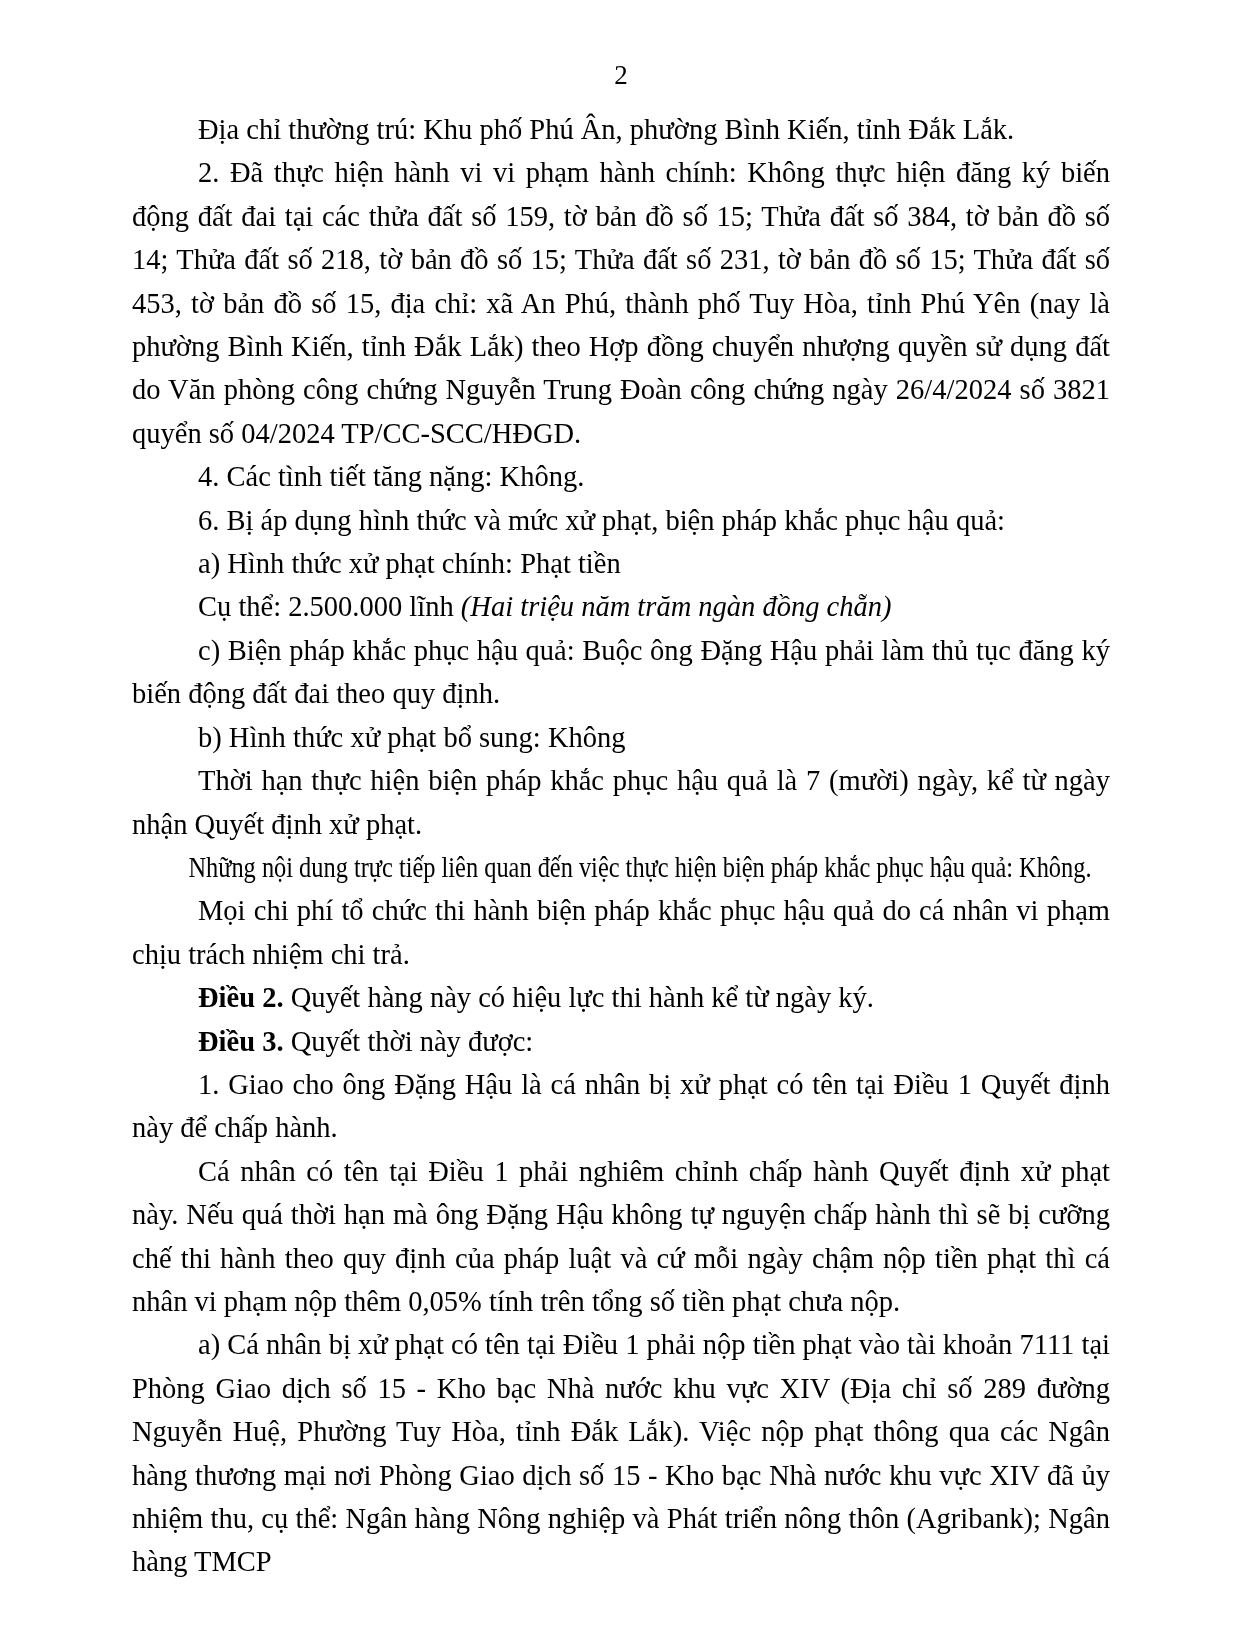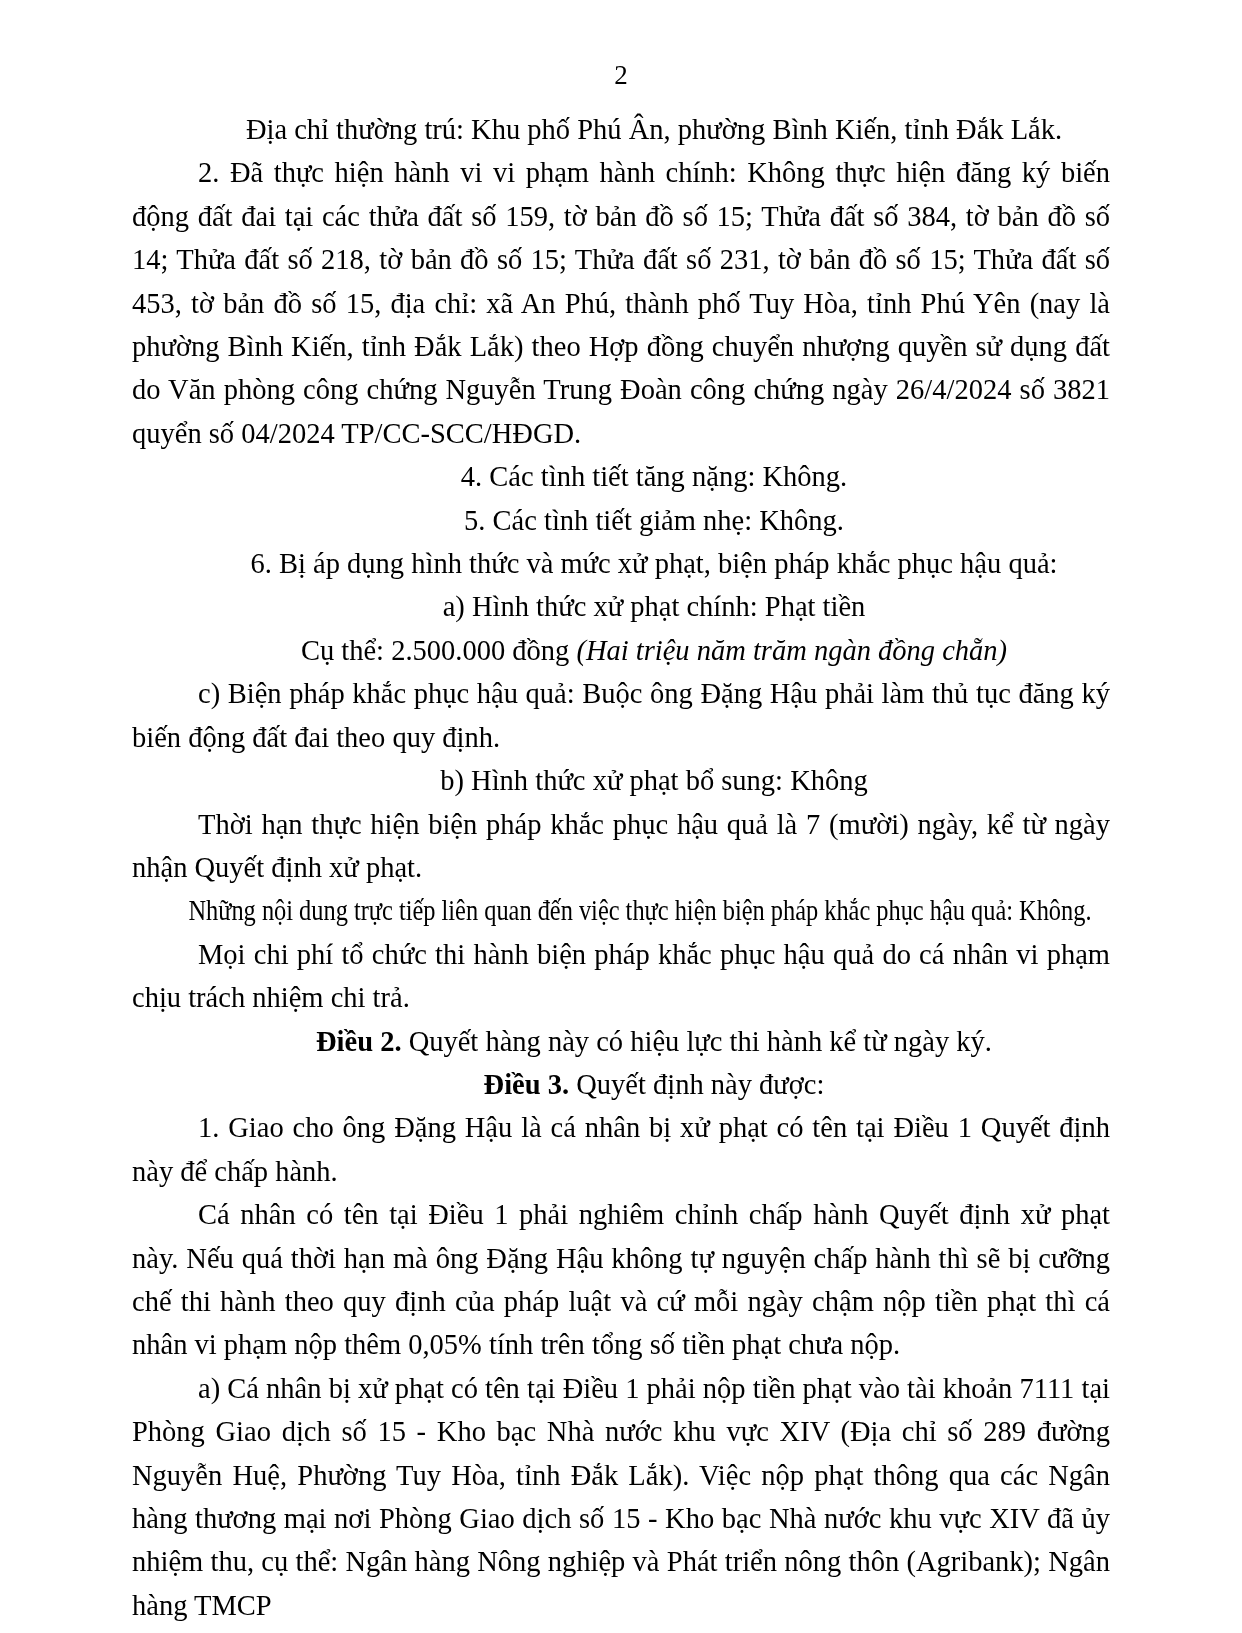--- a/index.html
+++ b/index.html
@@ -38,21 +38,21 @@
     margin: 0 0 0 0;
     font-size: 28.5px;
     line-height: 43.4px;
     text-align: justify;
     text-indent: 66px;
     font-family: "Liberation Serif", "DejaVu Serif", serif;
     -webkit-font-smoothing: antialiased;
   }
   
   p.single {
-    text-align: center;
+    text-align: left;
   }
   
   p.condensed {
     text-align: left;
     transform: scaleX(0.855);
     transform-origin: left center;
     width: 1143px;
     white-space: nowrap;
   }
   b.art {
@@ -72,41 +72,40 @@
 
   <div class="body-text">
 
     <p class="para single">Địa chỉ thường trú: Khu phố Phú Ân, phường Bình Kiến, tỉnh Đắk Lắk.</p>
 
     <p class="para">2. Đã thực hiện hành vi vi phạm hành chính: Không thực hiện đăng ký biến động đất đai tại các thửa đất số 159, tờ bản đồ số 15; Thửa đất số 384, tờ bản đồ số 14; Thửa đất số 218, tờ bản đồ số 15; Thửa đất số 231, tờ bản đồ số 15; Thửa đất số 453, tờ bản đồ số 15, địa chỉ: xã An Phú, thành phố Tuy Hòa, tỉnh Phú Yên (nay là phường Bình Kiến, tỉnh Đắk Lắk) theo Hợp đồng chuyển nhượng quyền sử dụng đất do Văn phòng công chứng Nguyễn Trung Đoàn công chứng ngày 26/4/2024 số 3821 quyển số 04/2024 TP/CC-SCC/HĐGD.</p>
 
 
     <p class="para single">4. Các tình tiết tăng nặng: Không.</p>
 
-    <p class="para single">5. Các tình tiết giảm nhẹ: Không.</p>
 
     <p class="para single">6. Bị áp dụng hình thức và mức xử phạt, biện pháp khắc phục hậu quả:</p>
 
     <p class="para single">a) Hình thức xử phạt chính: Phạt tiền</p>
 
-    <p class="para single"><span>Cụ thể: 2.500.000 đồng </span><i class="amount">(Hai triệu năm trăm ngàn đồng chẵn)</i></p>
+    <p class="para single"><span>Cụ thể: 2.500.000 lĩnh </span><i class="amount">(Hai triệu năm trăm ngàn đồng chẵn)</i></p>
 
     <p class="para">c) Biện pháp khắc phục hậu quả: Buộc ông Đặng Hậu phải làm thủ tục đăng ký biến động đất đai theo quy định.</p>
 
     <p class="para single">b) Hình thức xử phạt bổ sung: Không</p>
 
     <p class="para">Thời hạn thực hiện biện pháp khắc phục hậu quả là 7 (mười) ngày, kể từ ngày nhận Quyết định xử phạt.</p>
 
     <p class="para condensed">Những nội dung trực tiếp liên quan đến việc thực hiện biện pháp khắc phục hậu quả: Không.</p>
 
     <p class="para">Mọi chi phí tổ chức thi hành biện pháp khắc phục hậu quả do cá nhân vi phạm chịu trách nhiệm chi trả.</p>
 
     <p class="para single"><b class="art">Điều 2.</b><span> Quyết hàng này có hiệu lực thi hành kể từ ngày ký.</span></p>
 
-    <p class="para single"><b class="art">Điều 3.</b><span> Quyết định này được:</span></p>
+    <p class="para single"><b class="art">Điều 3.</b><span> Quyết thời này được:</span></p>
 
     <p class="para">1. Giao cho ông Đặng Hậu là cá nhân bị xử phạt có tên tại Điều 1 Quyết định này để chấp hành.</p>
 
     <p class="para">Cá nhân có tên tại Điều 1 phải nghiêm chỉnh chấp hành Quyết định xử phạt này. Nếu quá thời hạn mà ông Đặng Hậu không tự nguyện chấp hành thì sẽ bị cưỡng chế thi hành theo quy định của pháp luật và cứ mỗi ngày chậm nộp tiền phạt thì cá nhân vi phạm nộp thêm 0,05% tính trên tổng số tiền phạt chưa nộp.</p>
 
     <p class="para">a) Cá nhân bị xử phạt có tên tại Điều 1 phải nộp tiền phạt vào tài khoản 7111 tại Phòng Giao dịch số 15 - Kho bạc Nhà nước khu vực XIV (Địa chỉ số 289 đường Nguyễn Huệ, Phường Tuy Hòa, tỉnh Đắk Lắk). Việc nộp phạt thông qua các Ngân hàng thương mại nơi Phòng Giao dịch số 15 - Kho bạc Nhà nước khu vực XIV đã ủy nhiệm thu, cụ thể: Ngân hàng Nông nghiệp và Phát triển nông thôn (Agribank); Ngân hàng TMCP</p>
 
   </div>
 </div>
 

